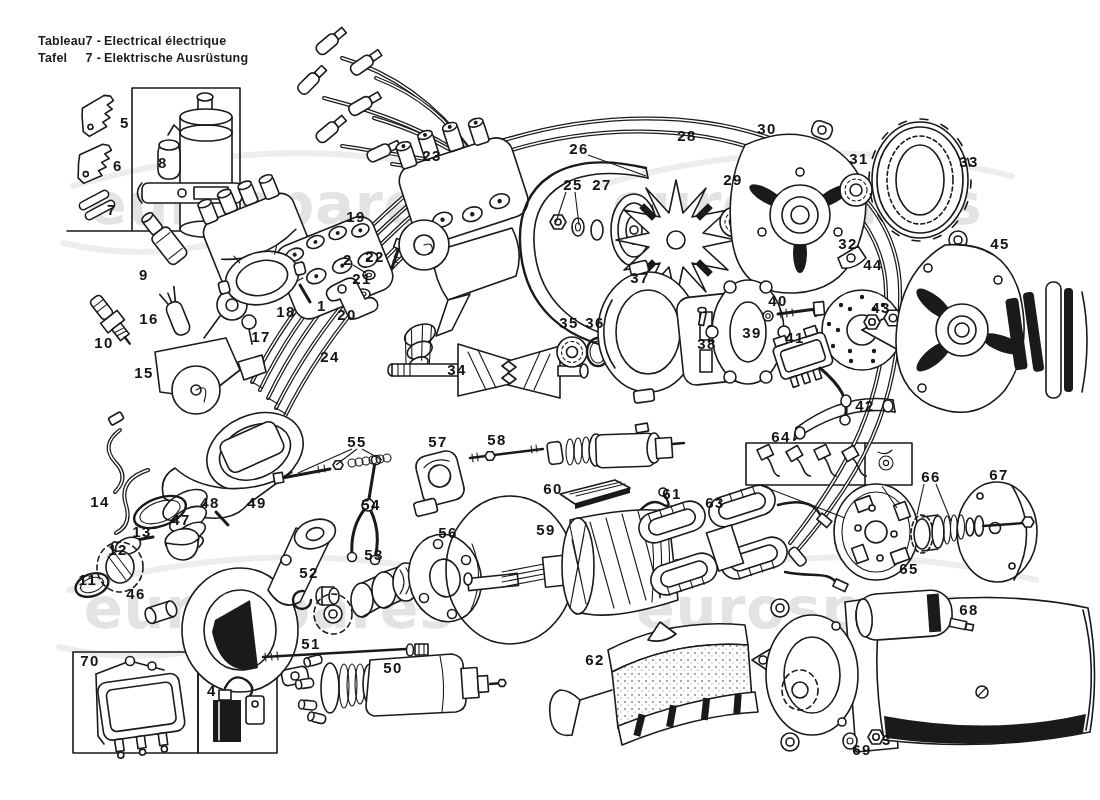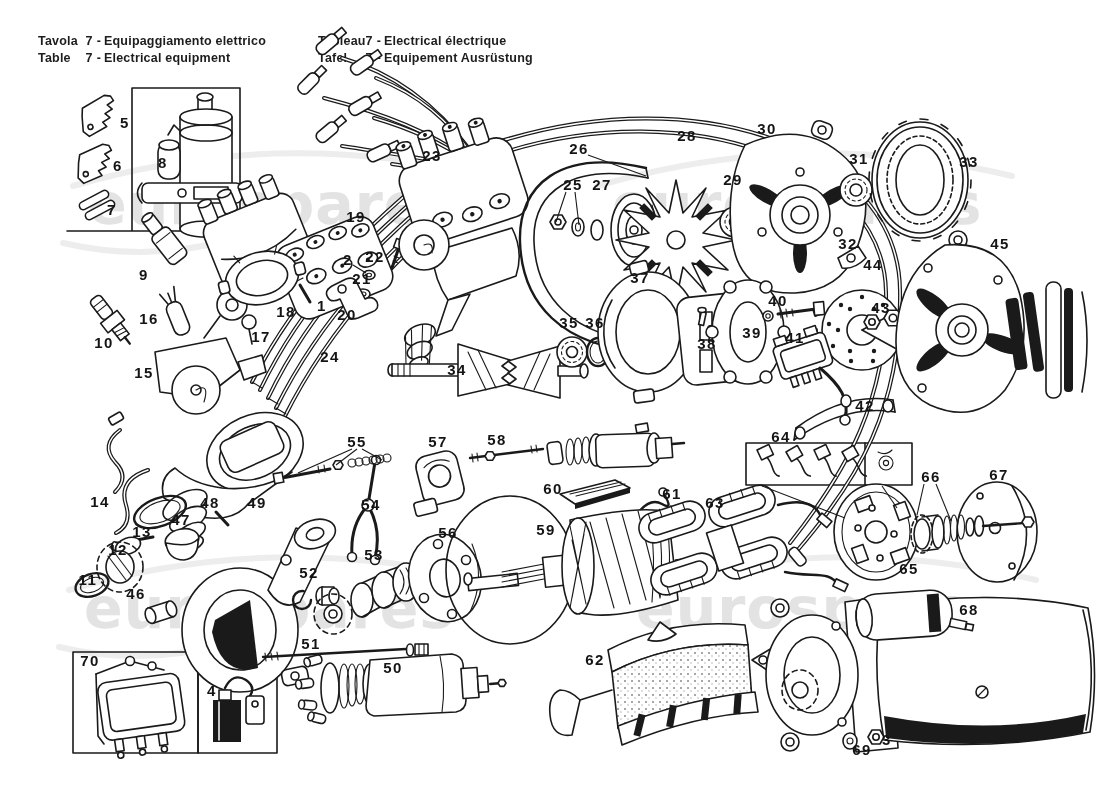--- a/index.html
+++ b/index.html
@@ -26,32 +26,24 @@
   .leader{stroke:#1a1a1a;stroke-width:1.1;fill:none;}
 </style>
 </head>
 <body>
 
 <div class="page">
 
   <div class="hdr">
     <div class="hcol">
       <div class="hrow">
-        <span class="hl">Tavola</span><span class="hn">7</span><span class="hd">-</span><span>Equipaggiamento elettrico</span>
-      </div>
-      <div class="hrow">
-        <span class="hl">Table</span><span class="hn">7</span><span class="hd">-</span><span>Electrical equipment</span>
-      </div>
-    </div>
-    <div class="hcol">
-      <div class="hrow">
         <span class="hl">Tableau</span><span class="hn">7</span><span class="hd">-</span><span>Electrical électrique</span>
       </div>
       <div class="hrow">
-        <span class="hl">Tafel</span><span class="hn">7</span><span class="hd">-</span><span>Equipement Ausrüstung</span>
+        <span class="hl">Tafel</span><span class="hn">7</span><span class="hd">-</span><span>Elektrische Ausrüstung</span>
       </div>
     </div>
   </div>
 
   <svg width="1100" height="800" viewBox="0 0 1100 800">
     <defs>
       <g id="clipShape">
         <path d="M1,15 L3,7 L27,-1 L33,1 L35,6 L28,9 L32,14 L24,17 L28,22 L20,25 L23,30 L4,36 L-1,30 Z"></path>
         <circle cx="7" cy="27" r="2.5"></circle>
       </g>

